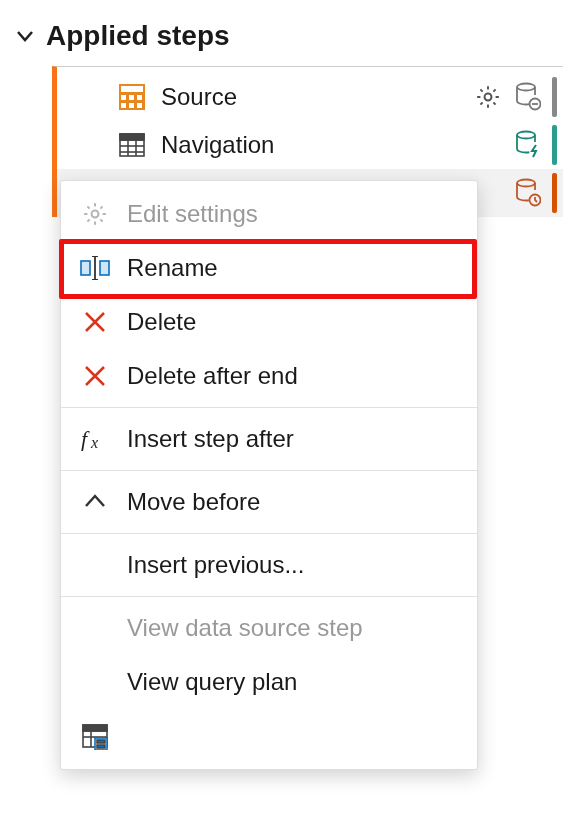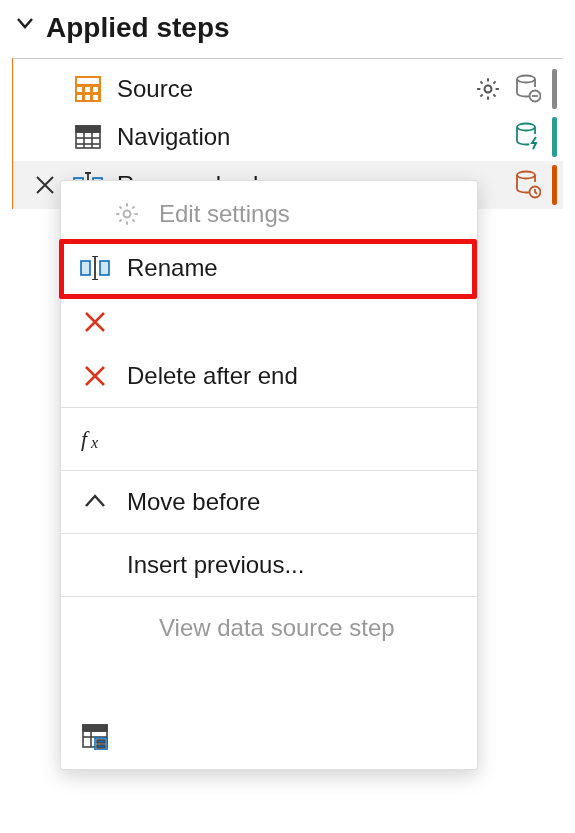--- a/index.html
+++ b/index.html
@@ -6,32 +6,35 @@
     body {
       font-family: "Segoe UI", -apple-system, sans-serif;
       background: #fff;
       width: 575px;
       height: 833px;
       padding: 8px 12px;
       color: #1a1a1a;
     }
     .panel-header {
       display: flex;
+      align-items: center;
       gap: 10px;
       padding: 4px 0 14px 2px;
       cursor: pointer;
+      margin-top: 8px;
     }
     .panel-header .chev { width: 22px; height: 22px; display:flex; align-items:center; justify-content:center;}
     .panel-header h2 { font-size: 28px; font-weight: 600; }
     .steps-box {
       border: 1px solid #ccc;
       border-bottom: none;
       border-right: none;
-      border-left: 1px solid #f97316;
+      border-left: 5px solid #f97316;
       padding: 6px 0 0 0;
+      margin-left: 40px;
     }
     .step-row {
       display: flex;
       align-items: center;
       height: 48px;
       padding: 0 6px 0 18px;
       gap: 14px;
       position: relative;
     }
     .step-row.selected { background: #f2f2f2; }
@@ -58,21 +61,21 @@
     }
     .menu-item {
       display:flex;
       align-items:center;
       height: 54px;
       padding: 0 18px;
       gap: 16px;
       font-size: 24px;
       cursor: pointer;
     }
-    .menu-item.disabled { color:#999; cursor:default;margin-left:32px; }
+    .menu-item.disabled { color:#999; cursor:default; }
     .menu-ico { width:32px; height:32px; display:flex; align-items:center; justify-content:center; flex-shrink:0; }
     .menu-sep { height:1px; background:#e0e0e0; margin: 4px 0; }
     .highlight-box {
       position:absolute;
       border: 5px solid #e11;
       border-radius: 2px;
       pointer-events:none;
     }
     svg { display:block; }
   </style>
@@ -201,40 +204,42 @@
     </span>
     <span>Rename</span>
   </div>
 
   <div class="menu-item">
     <span class="menu-ico">
       <svg width="24" height="24" viewBox="0 0 24 24">
           <path d="M3 3 L21 21 M21 3 L3 21" stroke="#d9341c" stroke-width="2.5"></path>
         </svg>
     </span>
+    <span>Delete</span>
   </div>
 
   <div class="menu-item">
     <span class="menu-ico">
       <svg width="24" height="24" viewBox="0 0 24 24">
           <path d="M3 3 L21 21 M21 3 L3 21" stroke="#d9341c" stroke-width="2.5"></path>
         </svg>
     </span>
     <span>Delete after end</span>
   </div>
 
   <div class="menu-sep"></div>
 
   <div class="menu-item">
     <span class="menu-ico">
       <svg width="28" height="26" viewBox="0 0 28 26">
         <text x="0" y="20" font-family="Georgia, serif" font-style="italic" font-size="22" fill="#222">f</text>
         <text x="10" y="22" font-family="Georgia, serif" font-style="italic" font-size="16" fill="#222">x</text>
       </svg>
     </span>
+    <span>Insert step after</span>
   </div>
 
   <div class="menu-sep"></div>
 
   <div class="menu-item">
     <span class="menu-ico">
       <svg width="24" height="24" viewBox="0 0 24 24">
           <path d="M3 16 L12 6 L21 16" fill="none" stroke="#333" stroke-width="2.5"></path>
         </svg>
     </span>
@@ -251,20 +256,21 @@
 
   <div class="menu-sep"></div>
 
   <div class="menu-item disabled">
     <span class="menu-ico"></span>
     <span>View data source step</span>
   </div>
 
   <div class="menu-item">
     <span class="menu-ico"></span>
+    <span>View query plan</span>
   </div>
 
   <div class="menu-item">
     <span class="menu-ico">
       <svg width="28" height="28" viewBox="0 0 28 28" fill="none" stroke="#444" stroke-width="1.6">
         <rect x="2" y="3" width="24" height="22"></rect>
         <line x1="2" y1="9" x2="26" y2="9"></line>
         <line x1="2" y1="15" x2="26" y2="15"></line>
         <line x1="10" y1="3" x2="10" y2="25"></line>
         <rect x="2" y="3" width="24" height="6" fill="#444"></rect>

